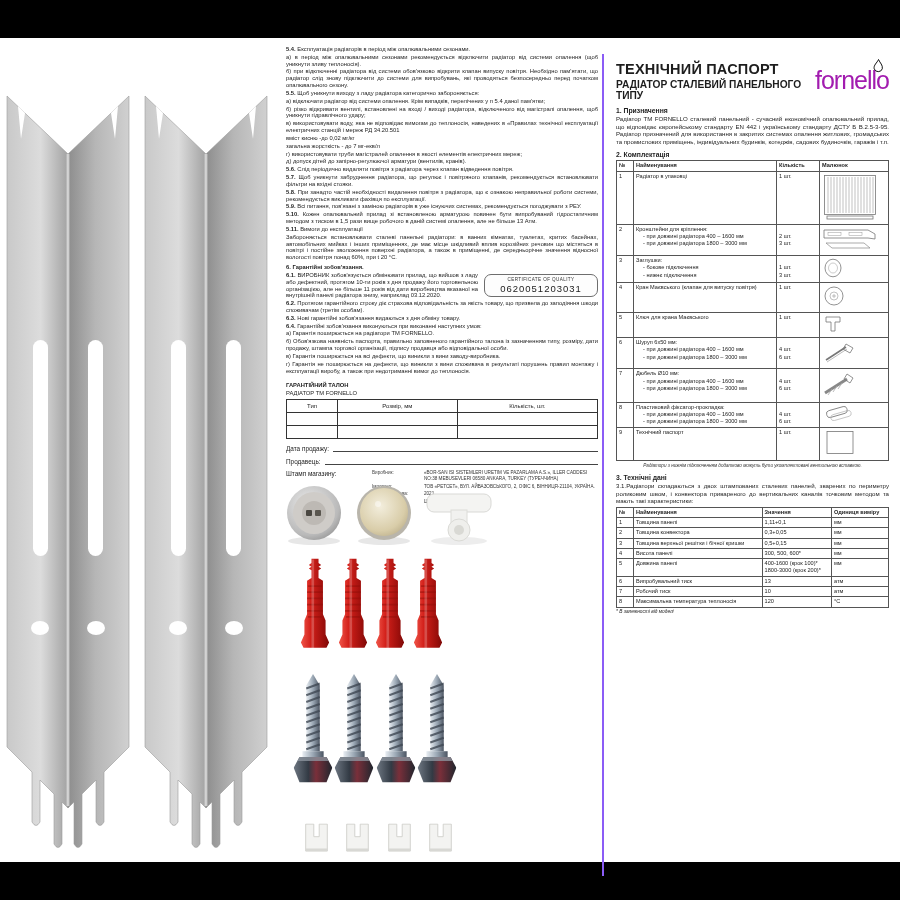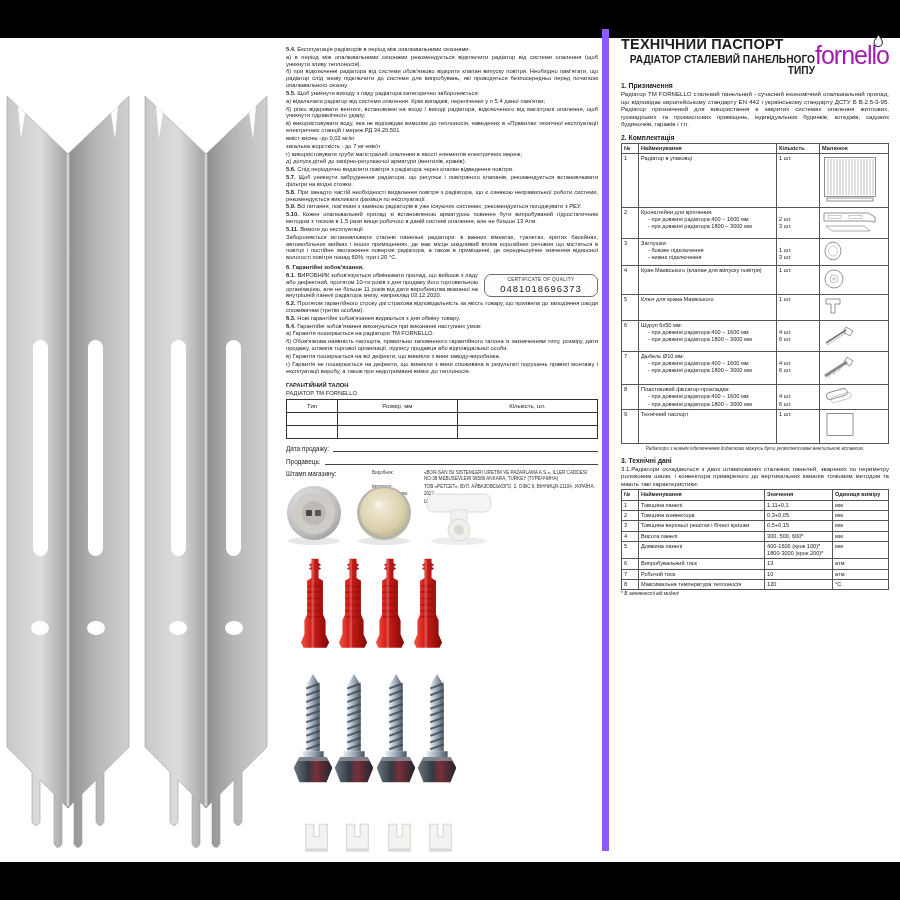--- a/index.html
+++ b/index.html
@@ -34,25 +34,25 @@
   .stamp-mfr .lbl{width:86px;font-size:6.4px;}
   .mfr{flex:1;}
   .mfr-row{display:flex;margin-bottom:2px;}
   .mfr-row .k{width:52px;font-size:4.6px;color:#444;}
   .mfr-row .v{flex:1;font-size:4.6px;color:#333;line-height:1.25;}
 
   
   .photo{position:absolute;}
 
   
-  .passport{position:absolute;left:602px;top:29px;width:297px;height:822px;
-            border-left:7px solid #8b5cf6;box-sizing:border-box;padding:8px 10px 0 12px;}
+  .passport{position:absolute;left:602px;top:54px;width:297px;height:822px;
+            border-left:2px solid #8b5cf6;box-sizing:border-box;padding:8px 10px 0 12px;}
   .pass-head{display:flex;justify-content:space-between;align-items:flex-start;}
   .pass-title{font-size:14.5px;font-weight:bold;line-height:1.1;letter-spacing:.2px;}
-  .pass-sub{font-size:10.2px;font-weight:bold;margin-top:1px;text-align:right;}
+  .pass-sub{font-size:10.2px;font-weight:bold;margin-top:1px;}
   .logo{position:relative;font-size:25px;letter-spacing:-1px;color:#a21caf;line-height:1;
         padding-top:6px;}
   .logo svg{position:absolute;right:5px;top:-3px;}
   .p-sec-head{font-size:6.8px;font-weight:bold;margin:6px 0 1px 0;}
   .p-body{font-size:6.1px;line-height:1.25;text-align:justify;}
   table.ptab{width:100%;border-collapse:collapse;margin-top:2px;}
   table.ptab th,table.ptab td{border:1px solid #555;font-size:5.6px;padding:1px 2px;
         vertical-align:top;text-align:left;line-height:1.3;}
   table.ptab th{font-weight:bold;}
   td.c-num{width:12px;} td.c-qty{width:38px;} td.c-pic{width:64px;text-align:center;}
@@ -167,21 +167,21 @@
         <p><b>5.8. </b>При занадто частій необхідності видалення повітря з радіатора, що є ознакою неправильної роботи системи, рекомендується викликати фахівця по експлуатації.</p>
         <p><b>5.9. </b>Всі питання, пов'язані з заміною радіаторів в уже існуючих системах, рекомендується погоджувати з РЕУ.</p>
         <p><b>5.10. </b>Кожен опалювальний прилад зі встановленою арматурою повинен бути випробуваний гідростатичним методом з тиском в 1,5 рази вище робочого в даній системі опалення, але не більше 13 Атм.</p>
         <p><b>5.11. </b>Вимоги до експлуатації</p>
         <p>Забороняється встановлювати сталеві панельні радіатори: в ванних кімнатах, туалетах, критих басейнах, автомобільних мийках і інших приміщеннях, де має місце шкідливий вплив корозійних речовин що містяться в повітрі і постійне зволоження поверхні радіатора, а також в приміщенні, де середньорічне значення відносної вологості повітря понад 60%, при t 20 °C.</p>
       </div>
 
     <p class="sec-head">6. Гарантійні зобов'язання.</p>
     <div class="stamp">
       <div class="l1">CERTIFICATE OF QUALITY</div>
-      <div class="l2">0481018696373</div>
+      <div class="l2">0620051203031</div>
     </div>
     <div id="warranty-sections">
         <p><b>6.1. </b>ВИРОБНИК зобов'язується обмінювати прилад, що вийшов з ладу або дефектний, протягом 10-ти років з дня продажу його торговельною організацією, але не більше 11 років від дати виробництва вказаної на внутрішній панелі радіатора знизу, наприклад 03.12.2020.</p>
         <p><b>6.2. </b>Протягом гарантійного строку діє страхова відповідальність за якість товару, що призвела до заподіяння шкоди споживачам (третім особам).</p>
         <p><b>6.3. </b>Нові гарантійні зобов'язання видаються з дня обміну товару.</p>
         <p><b>6.4. </b>Гарантійні зобов'язання виконуються при виконанні наступних умов:</p>
         <p>а) Гарантія поширюється на радіатори TM FORNELLO.</p>
         <p>б) Обов'язкова наявність паспорта, правильно заповненого гарантійного талона із зазначенням типу, розміру, дати продажу, штампа торгової організації, підпису продавця або відповідальної особи.</p>
         <p>в) Гарантія поширюється на всі дефекти, що виникли з вини заводу-виробника.</p>
         <p>г) Гарантія не поширюється на дефекти, що виникли з вини споживача в результаті порушень правил монтажу і експлуатації виробу, а також при недотриманні вимог до теплоносія.</p>

